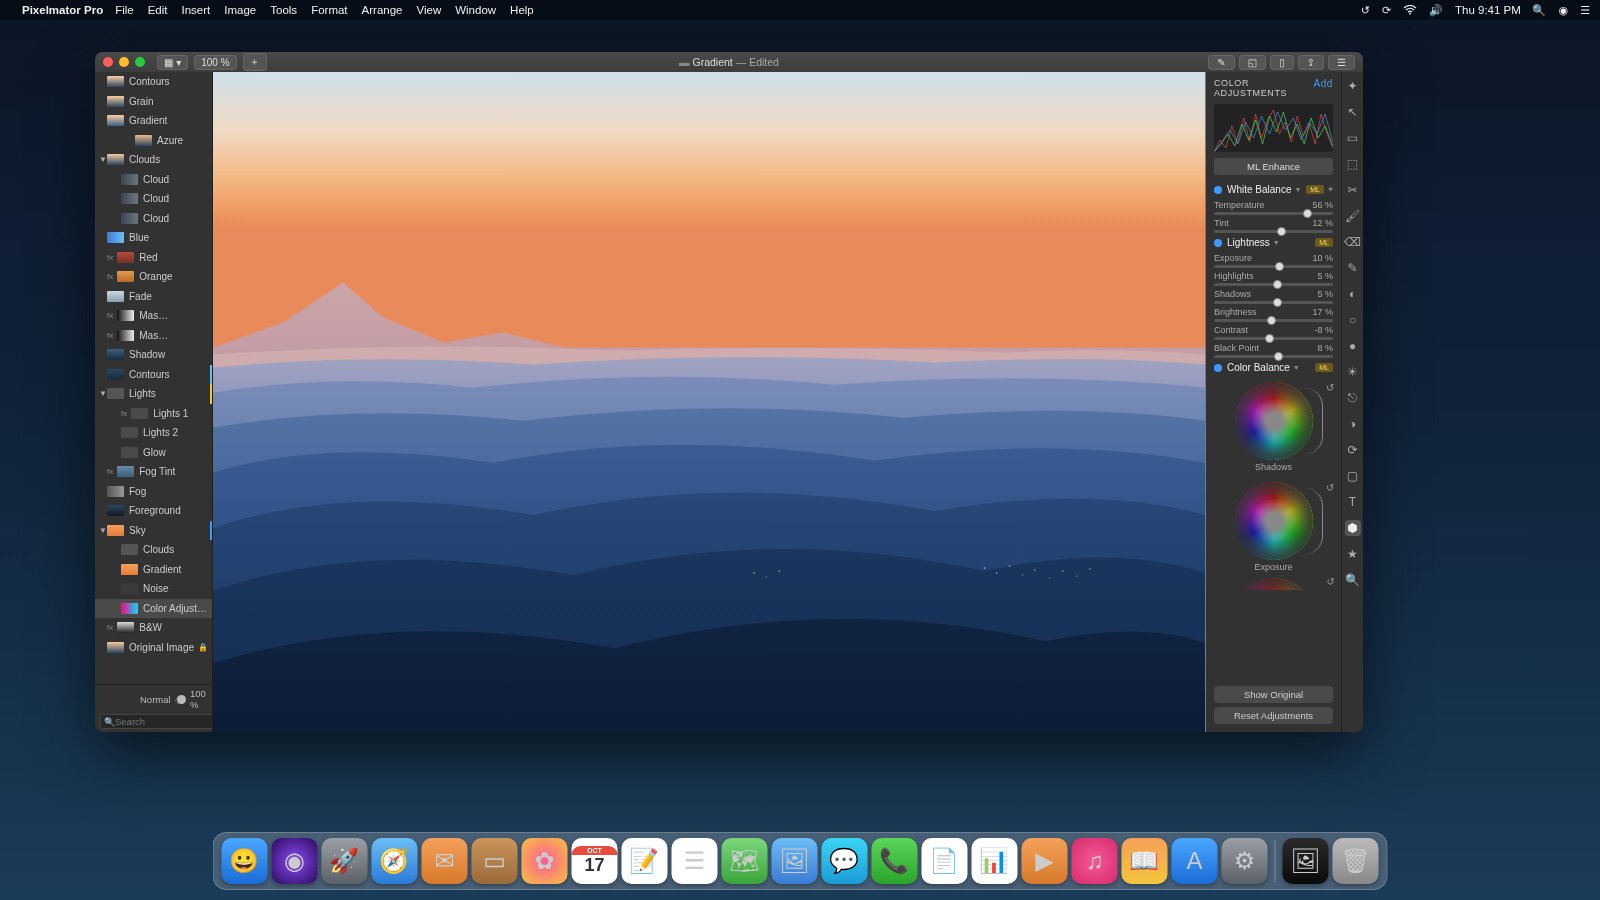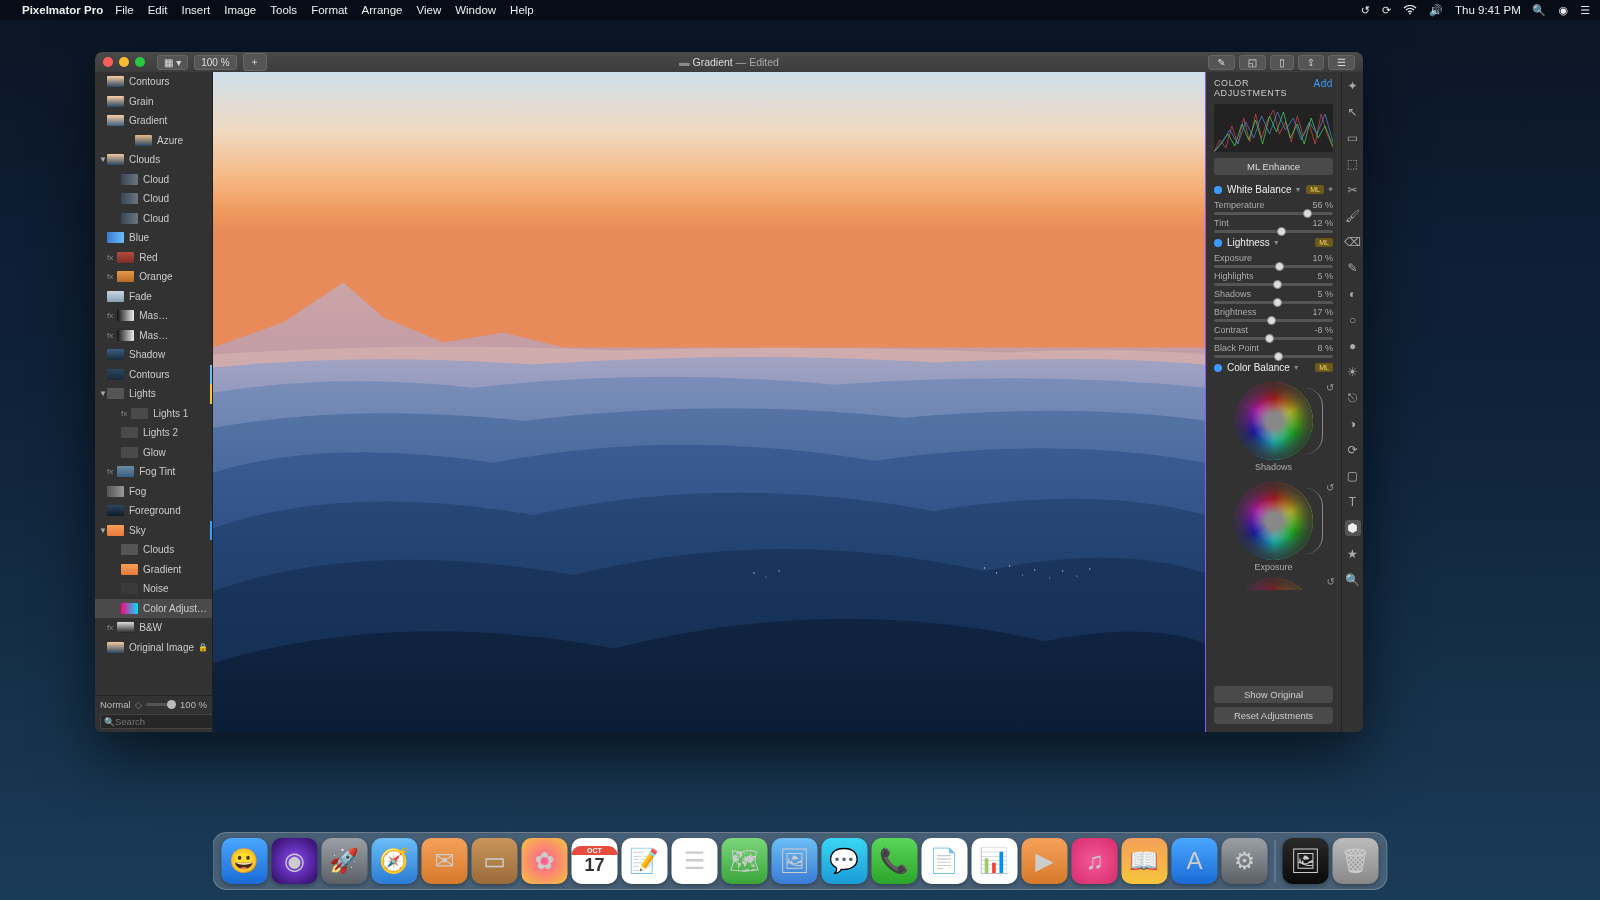--- a/index.html
+++ b/index.html
@@ -32,21 +32,21 @@
 .layers { width:118px; background:#323232; border-right:1px solid #1f1f1f; display:flex; flex-direction:column; font-size:10px; overflow:hidden; }
 .layer-list { flex:1; overflow:hidden; }
 .layer { display:flex; align-items:center; height:19.5px; padding-left:4px; color:#ccc; cursor:default; position:relative; }
 .layer.sel { background:#4a4a4a; }
 .layer .disc { width:8px; font-size:8px; color:#aaa; }
 .layer .thumb { width:17px; height:11px; border-radius:1px; margin-right:5px; flex-shrink:0; }
 .layer .name { white-space:nowrap; overflow:hidden; text-overflow:ellipsis; flex:1; }
 .layer .lock { font-size:8px; color:#888; margin-right:4px; }
 .layer .fx { font-size:8px; color:#888; margin-right:4px; }
 .layers-footer { border-top:1px solid #222; padding:3px 5px; }
-.blend-row { display:flex; align-items:center; font-size:9.5px; color:#bbb; gap:4px; }
+.blend-row { display:flex; align-items:center; font-size:9.5px; color:#bbb; gap:4px;margin-left:40px; }
 .opacity-slider { flex:1; height:3px; background:#555; border-radius:2px; position:relative; }
 .opacity-slider .knob { position:absolute; right:0; top:-3px; width:9px; height:9px; background:#bbb; border-radius:50%; }
 .search-row { display:flex; align-items:center; margin-top:4px; }
 .search-row input { flex:1; background:#262626; border:1px solid #444; border-radius:3px; padding:1px 4px 1px 14px; font-size:9.5px; color:#ccc; }
 .search-row .mag { position:absolute; margin-left:4px; font-size:9px; color:#888; }
 
 
 .canvas { flex:1; position:relative; overflow:hidden; background:#1a1a1a; }
 .canvas .image { position:absolute; inset:0; }
 

